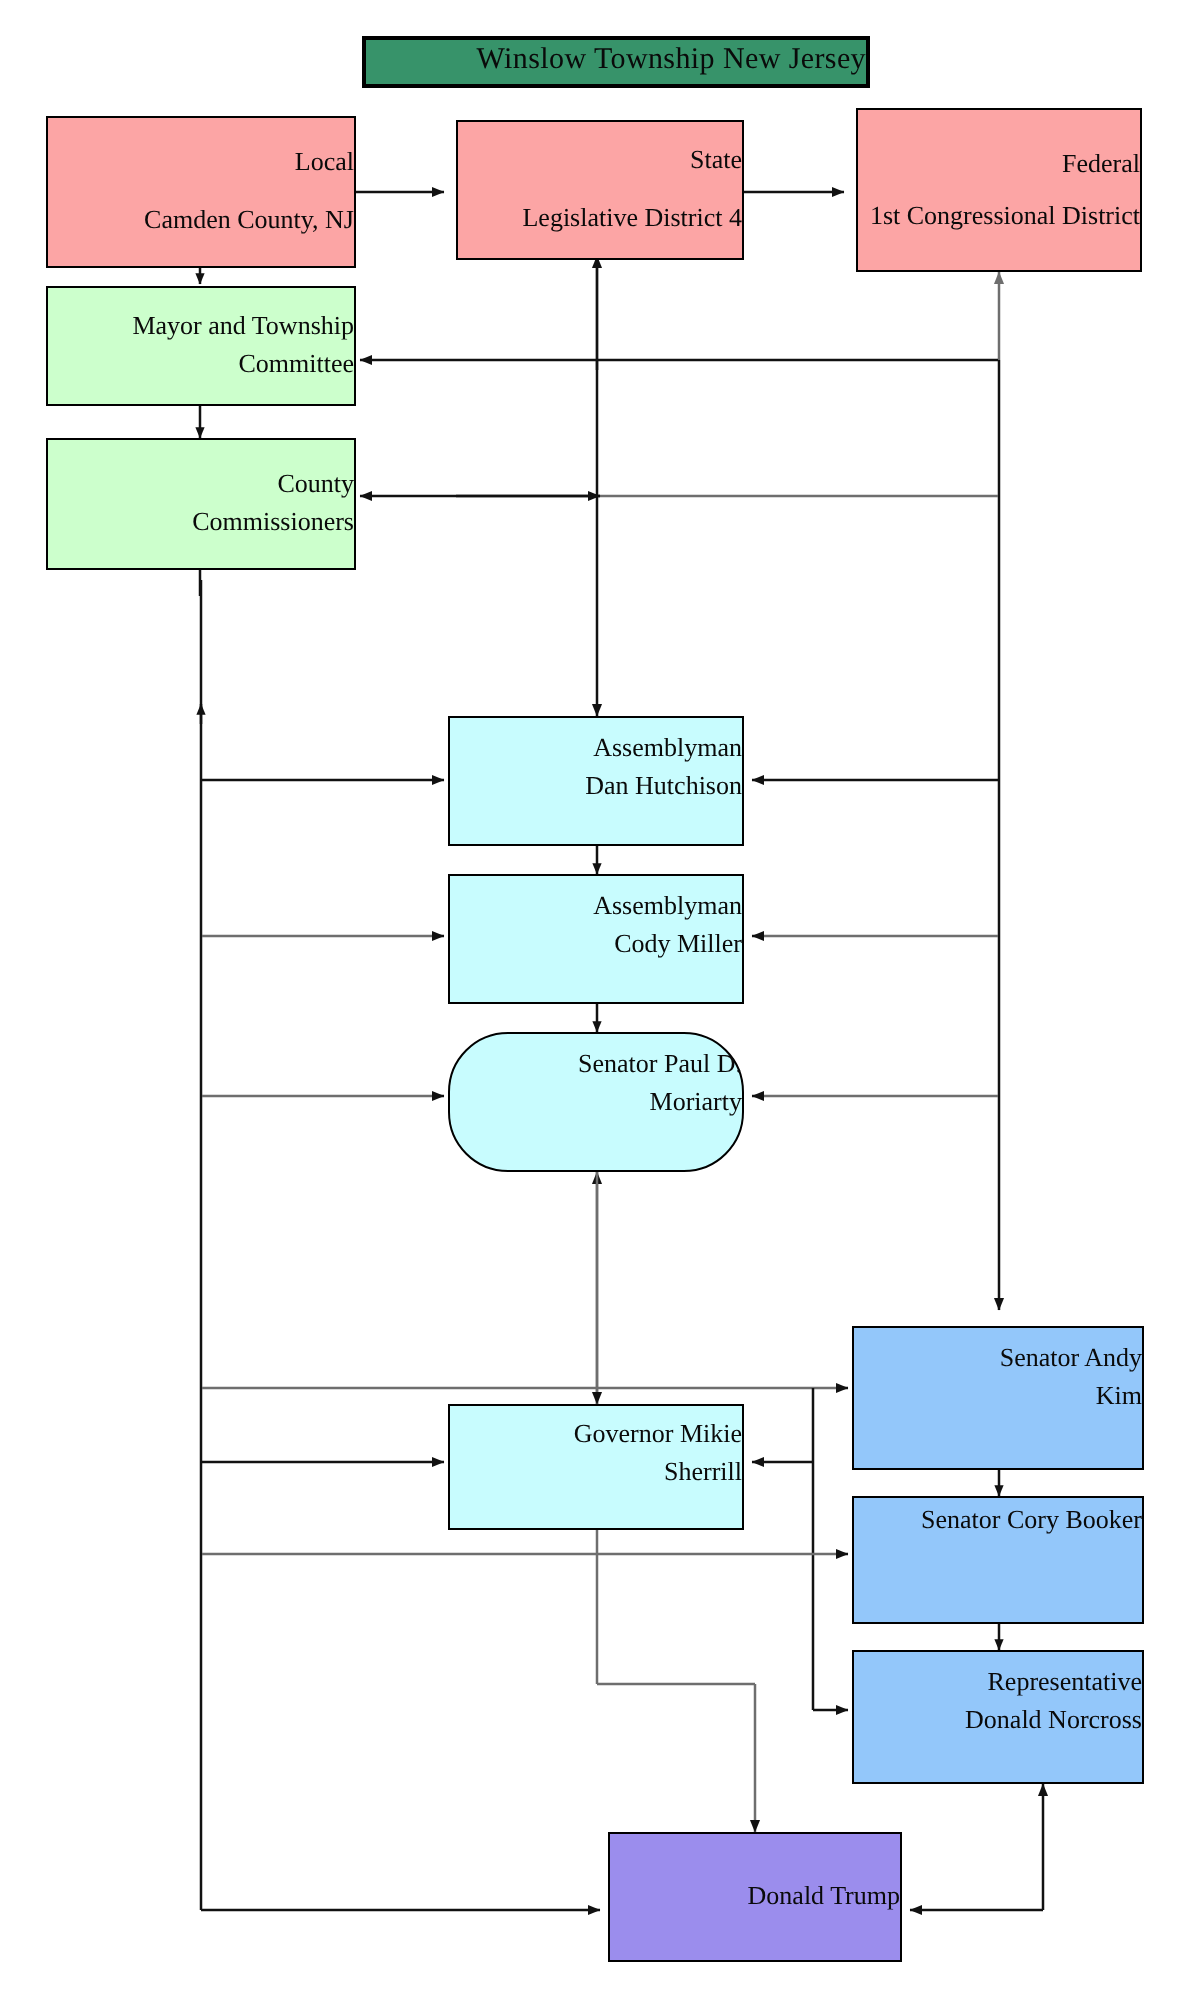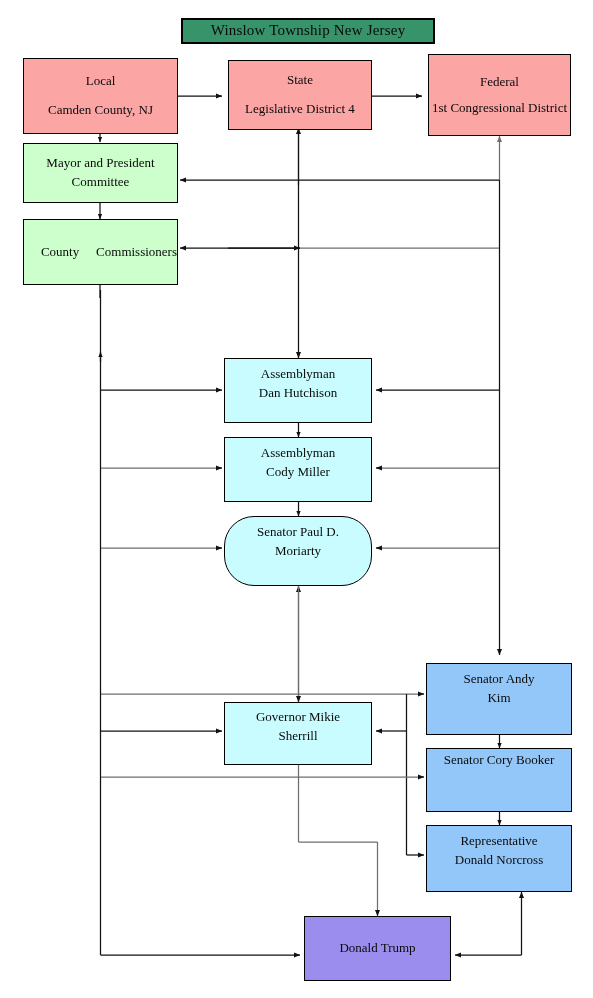--- a/index.html
+++ b/index.html
@@ -15,21 +15,21 @@
     border:1.6px solid #000000;
     display:flex;
     align-items:center;
     justify-content:center;
     text-align:center;
     color:#0a0a0a;
     font-size:13px;
     line-height:1.45;
     z-index:3;
   }
-  .node span{display:block;width:100%;}
+  .node span{display:block;width:100%;text-align:right;}
   .title-node{
     border:2px solid #000000;
     font-size:15px;
     letter-spacing:.2px;
   }
   .tier{background:#fca5a5;}
   .local-lvl{background:#ccffcc;}
   .state-lvl{background:#c8fcfe;}
   .fed-lvl{background:#93c7fa;}
   .pres-lvl{background:#9b8ded;}
@@ -195,25 +195,25 @@
     <span>State</span>
     <span>Legislative District 4</span>
   </div>
 
   <div class="node tier" style="left:428px;top:54px;width:143px;height:82px;flex-direction:column;gap:7px;">
     <span>Federal</span>
     <span>1st Congressional District</span>
   </div>
 
   <div class="node local-lvl" style="left:23px;top:143px;width:155px;height:60px;flex-direction:column;">
-    <span>Mayor and President</span>
+    <span>Mayor and Township</span>
     <span>Committee</span>
   </div>
 
-  <div class="node local-lvl" style="left:23px;top:219px;width:155px;height:66px;flex-direction:row;">
+  <div class="node local-lvl" style="left:23px;top:219px;width:155px;height:66px;flex-direction:column;">
     <span>County</span>
     <span>Commissioners</span>
   </div>
 
   <div class="node state-lvl" style="left:224px;top:358px;width:148px;height:65px;flex-direction:column;justify-content:flex-start;padding-top:6px;">
     <span>Assemblyman</span>
     <span>Dan Hutchison</span>
   </div>
 
   <div class="node state-lvl" style="left:224px;top:437px;width:148px;height:65px;flex-direction:column;justify-content:flex-start;padding-top:6px;">

